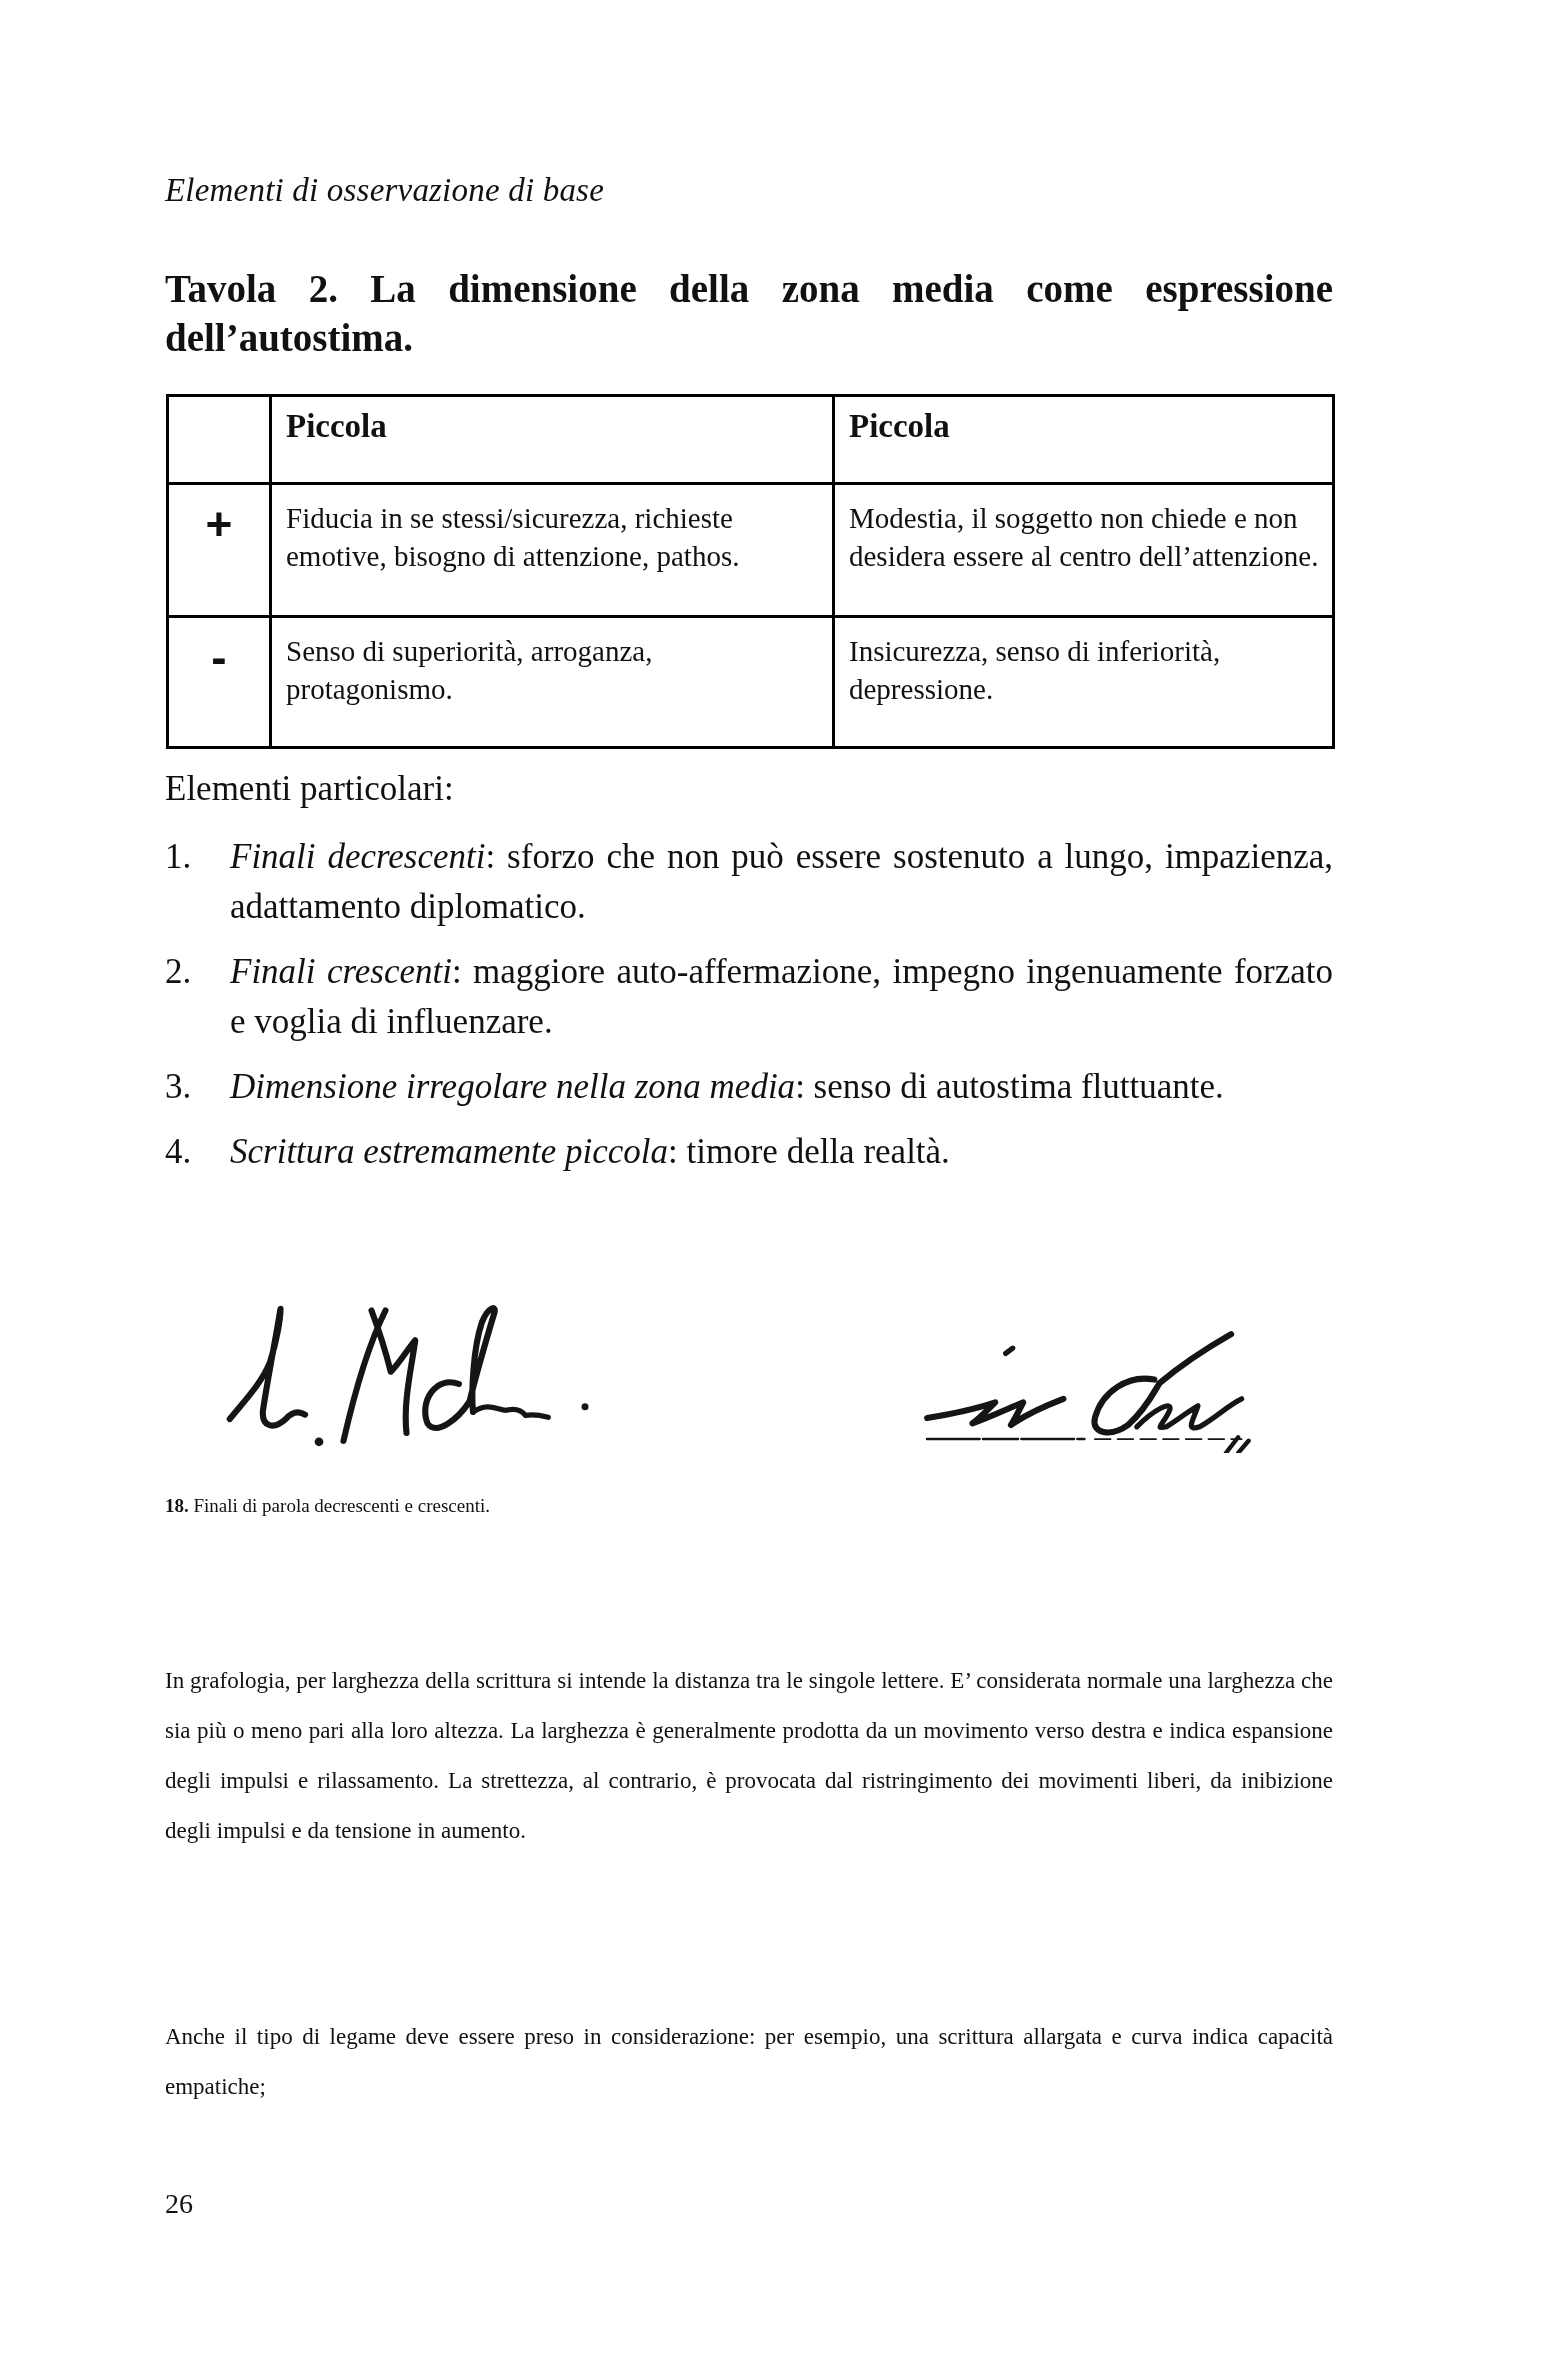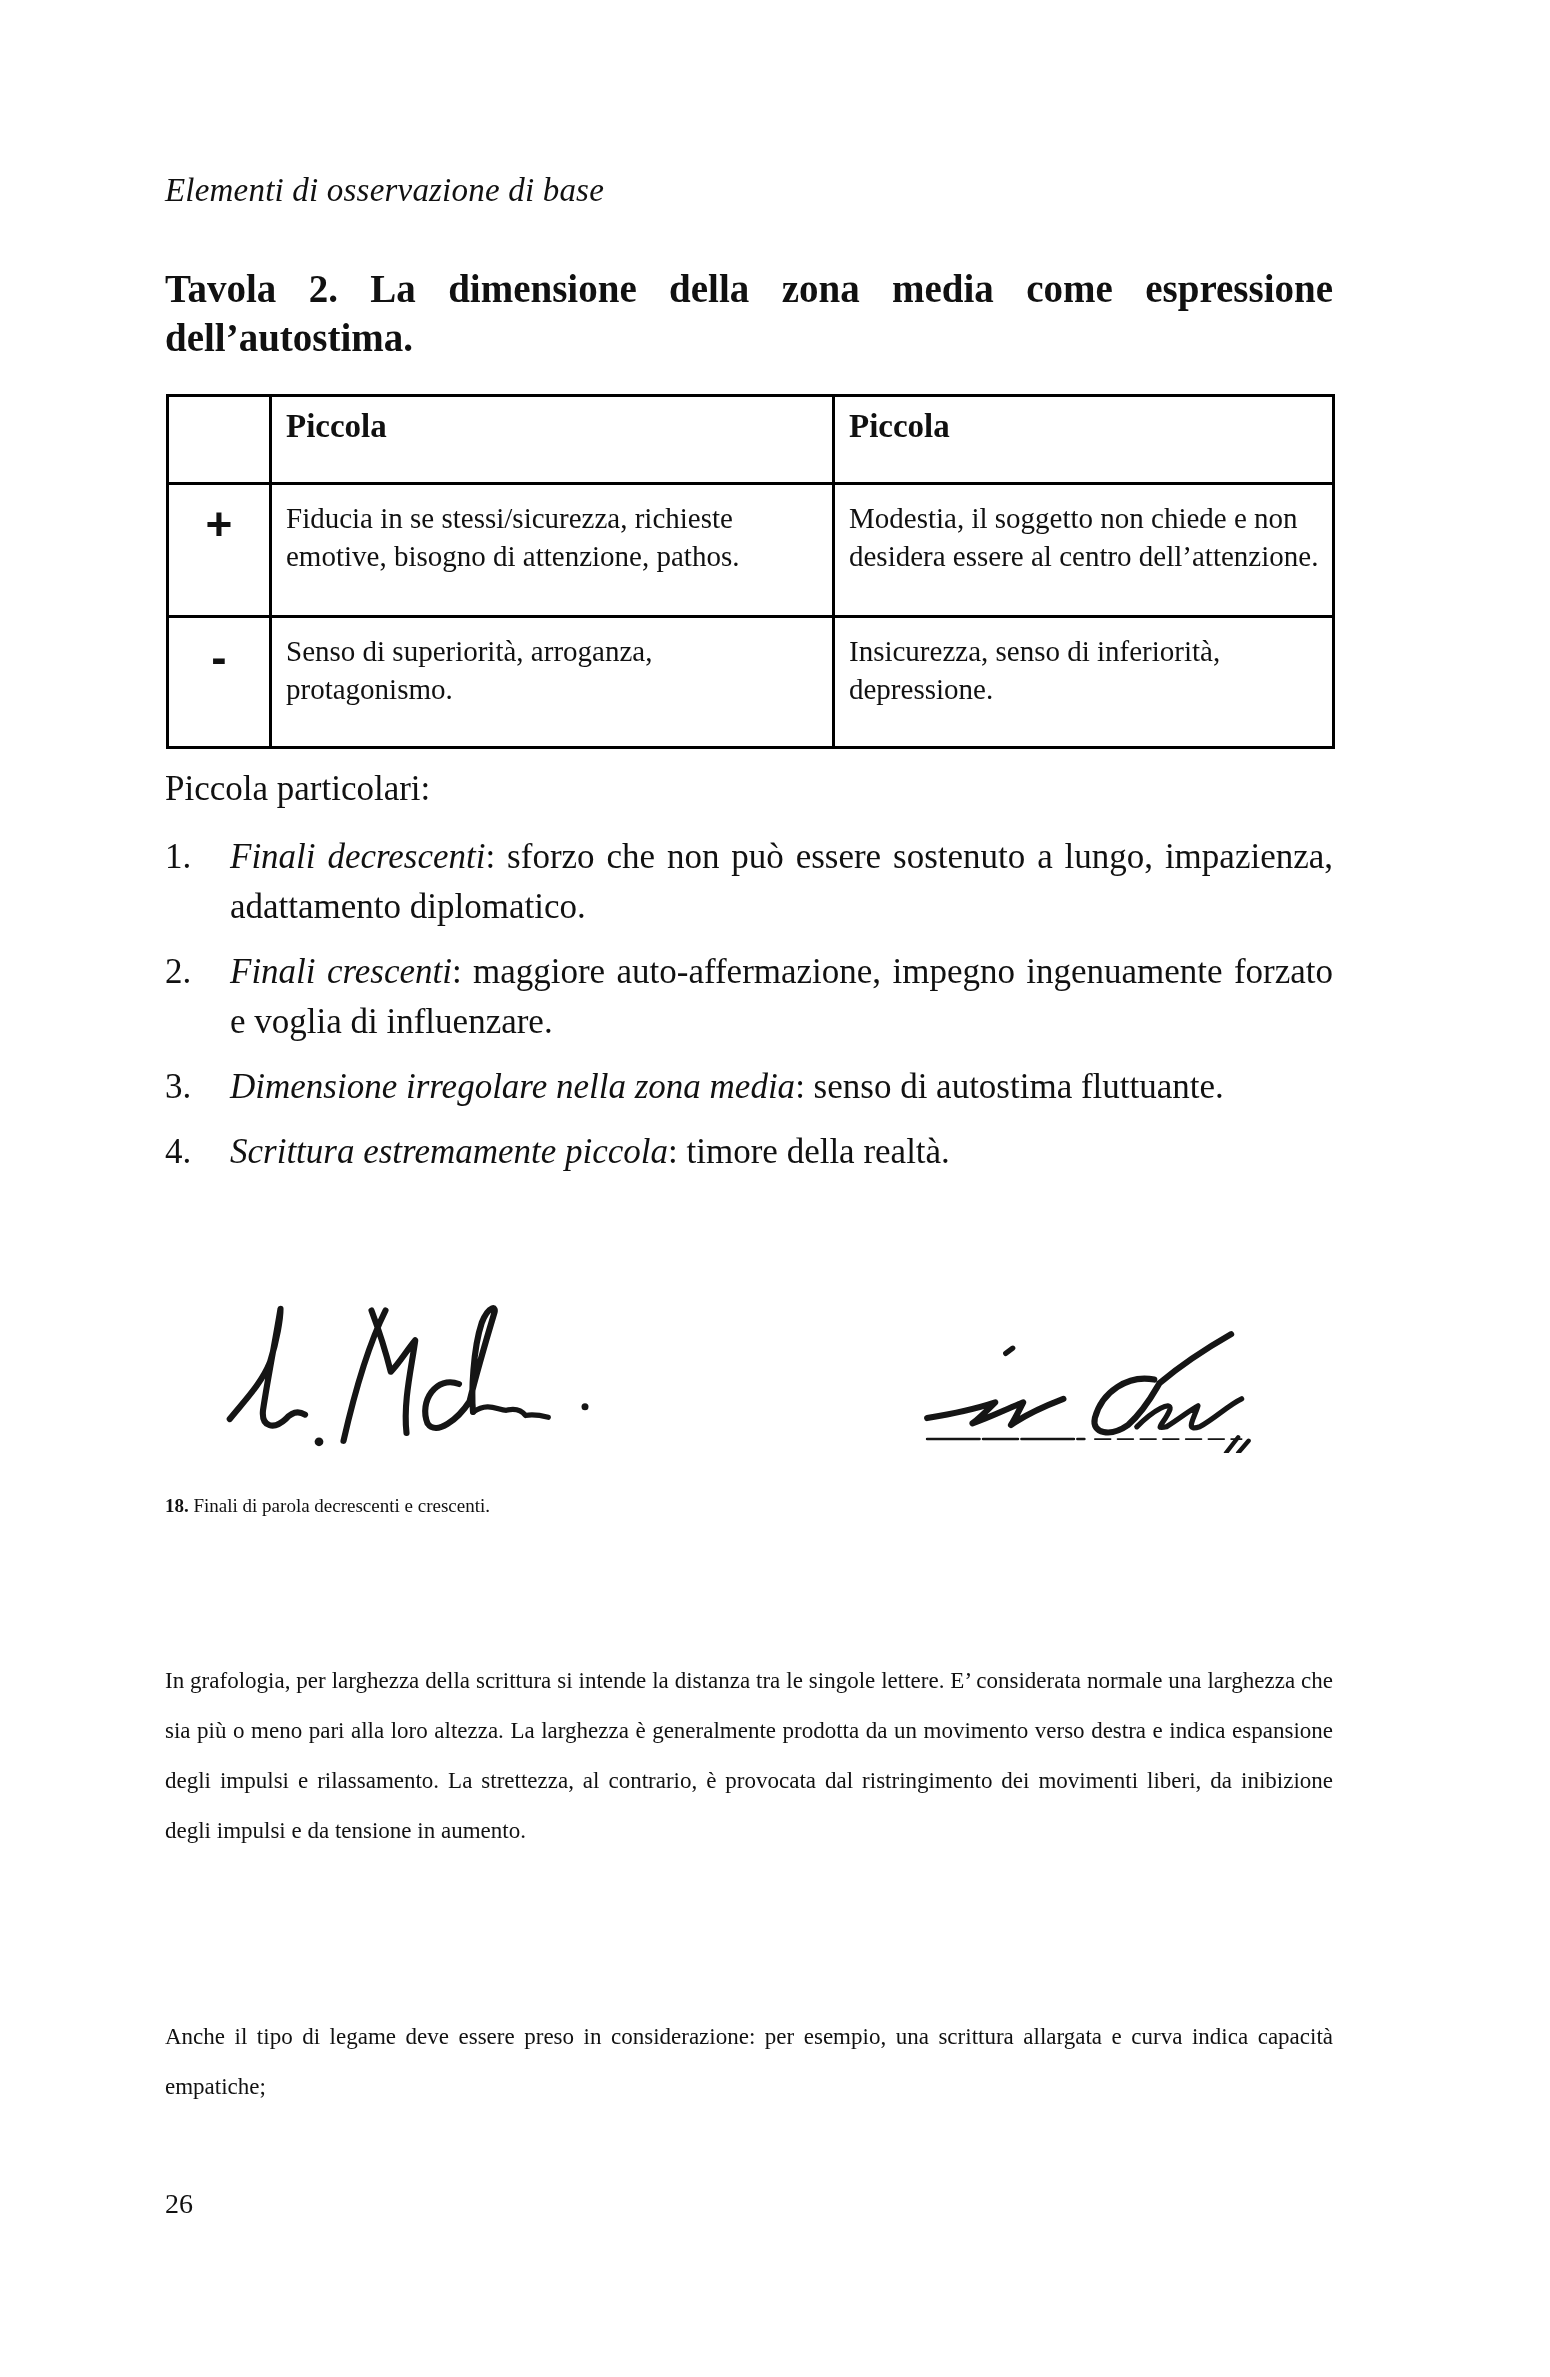--- a/index.html
+++ b/index.html
@@ -69,21 +69,21 @@
       <td class="cell">Modestia, il soggetto non chiede e non desidera essere al centro dell’attenzione.</td>
     </tr>
     <tr class="row-minus">
       <td class="sign">-</td>
       <td class="cell">Senso di superiorità, arroganza, protagonismo.</td>
       <td class="cell">Insicurezza, senso di inferiorità, depressione.</td>
     </tr>
   </tbody>
     </table>
 
-  <div class="intro">Piccola particolari:</div>
+  <div class="intro">Elementi particolari:</div>
 
   <ol class="particolari">
     <li>
       <span class="num">1.</span><em>Finali decrescenti</em><span>: sforzo che non può essere sostenuto a lungo, impazienza, adattamento diplomatico.</span>
     </li>
     <li>
       <span class="num">2.</span><em>Finali crescenti</em><span>: maggiore auto-affermazione, impegno ingenuamente forzato e voglia di influenzare.</span>
     </li>
     <li>
       <span class="num">3.</span><em>Dimensione irregolare nella zona media</em><span>: senso di autostima fluttuante.</span>

